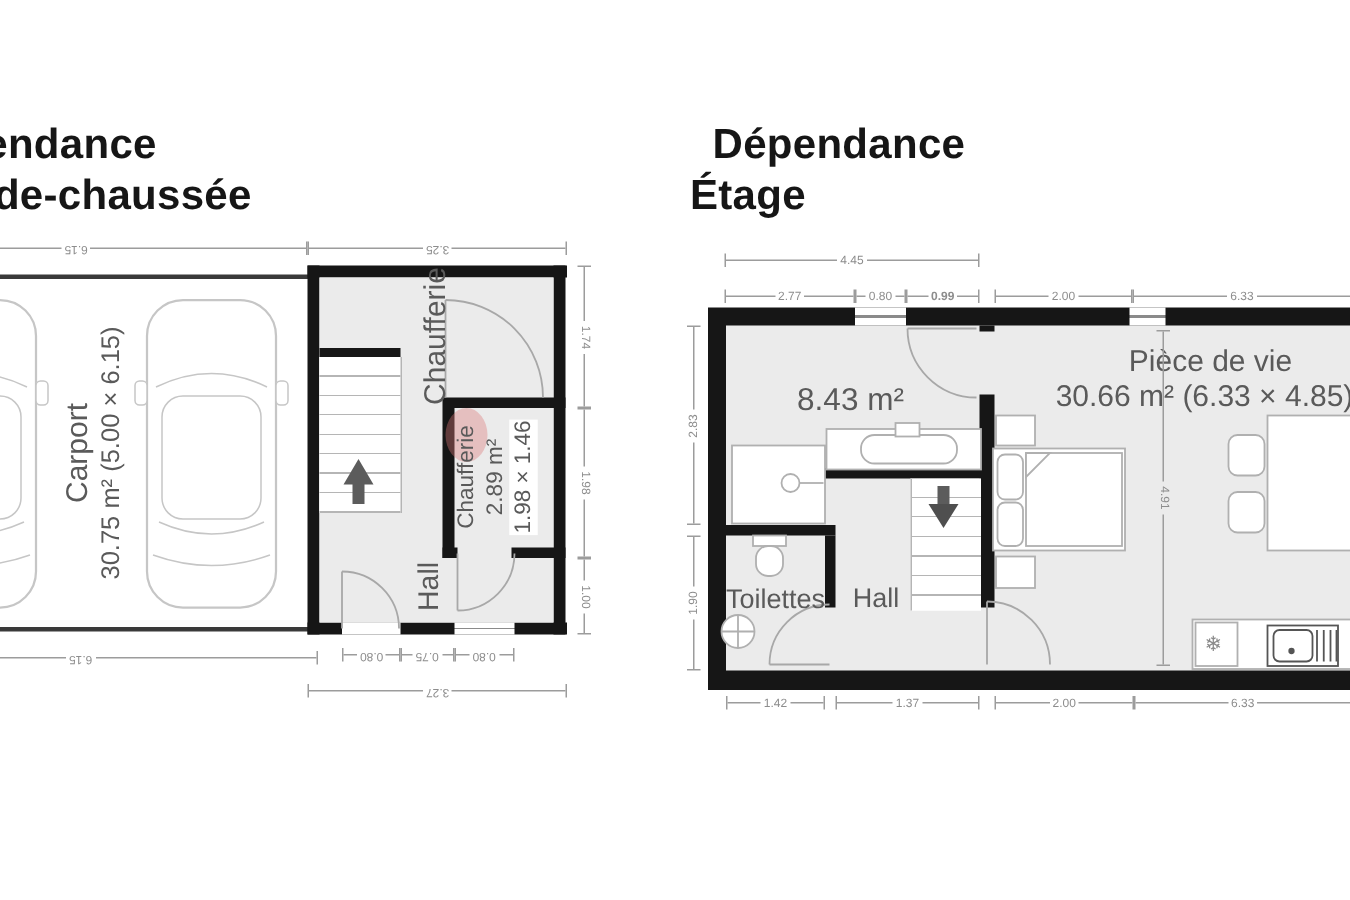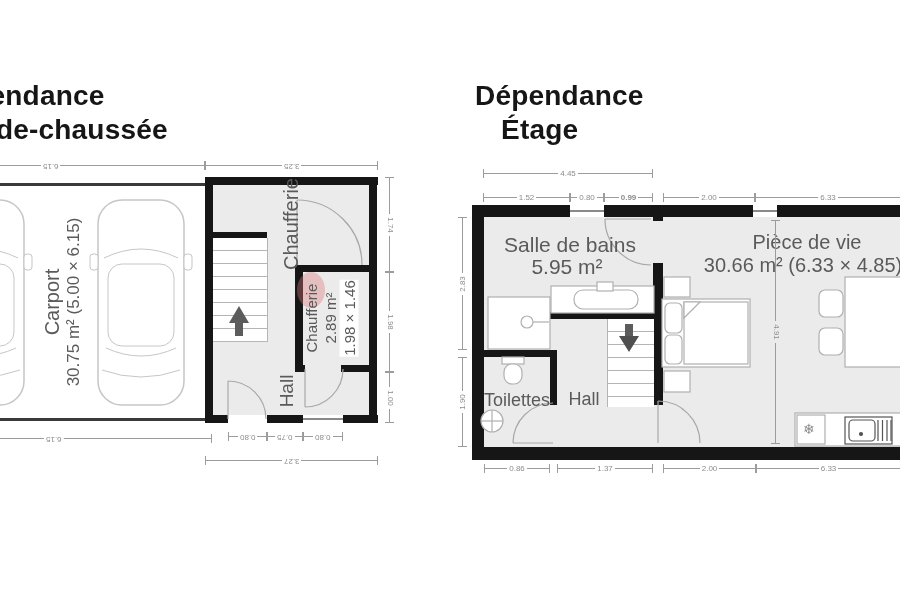--- a/index.html
+++ b/index.html
@@ -57,21 +57,21 @@
   <div class="wall" style="left:295px;top:365px;width:10px;height:7px;"></div>
   <div class="wall" style="left:341px;top:365px;width:36px;height:7px;"></div>
 
   <div class="stairs" style="left:213px;top:238px;width:54px;height:104px;border-right:1px solid #b5b5b5;"></div>
   <div class="tri-up" style="left:229px;top:306px;"></div>
   <div class="stem" style="left:235px;top:322px;width:8px;height:14px;"></div>
 
   <div class="a" style="left:297px;top:272px;width:28px;height:36px;border-radius:50%;background:rgba(220,122,122,.38);"></div>
 
   <div class="title" style="left:475px;top:80px;">Dépendance</div>
-  <div class="title" style="left:501px;top:114px;">Étage</div>
+  <div class="title" style="left:460px;top:114px;">Étage</div>
 
   <div class="wall" style="left:472px;top:205px;width:428px;height:255px;"></div>
   <div class="floor" style="left:484px;top:217px;width:416px;height:230px;"></div>
 
   <div class="window" style="left:570px;top:205px;width:34px;height:12px;"></div>
   <div class="window" style="left:753px;top:205px;width:24px;height:12px;"></div>
 
   <div class="wall" style="left:653px;top:217px;width:10px;height:4px;"></div>
   <div class="wall" style="left:653px;top:263px;width:10px;height:142px;"></div>
   <div class="wall" style="left:550px;top:312px;width:113px;height:7px;"></div>
@@ -200,22 +200,21 @@
   <div class="ctr-r roomlabel" style="left:291px;top:224px;font-size:20px;">Chaufferie</div>
 
   <div class="ctr-r" style="left:330px;top:318px;text-align:center;">
     <div class="roomlabel" style="font-size:15px;line-height:19px;">Chaufferie</div>
     <div class="roomlabel" style="font-size:15px;line-height:19px;">2.89 m²</div>
     <div class="roomlabel" style="font-size:15px;line-height:19px;background:#fff;padding:0 1px;">1.98 × 1.46</div>
   </div>
 
   <div class="ctr-r roomlabel" style="left:287px;top:391px;font-size:19px;">Hall</div>
 
-  <div class="ctr roomlabel" style="left:570px;top:245px;font-size:21px;">Salle de bains</div>
-  <div class="ctr roomlabel" style="left:567px;top:267px;font-size:21px;">5.95 m²</div>
+  <div class="ctr roomlabel" style="left:567px;top:267px;font-size:21px;">8.43 m²</div>
 
   <div class="ctr roomlabel" style="left:807px;top:242px;font-size:20px;">Pièce de vie</div>
   <div class="ctr roomlabel" style="left:803px;top:265px;font-size:20px;">30.66 m² (6.33 × 4.85)</div>
 
   <div class="ctr roomlabel" style="left:517px;top:400px;font-size:18px;">Toilettes</div>
   <div class="ctr roomlabel" style="left:584px;top:399px;font-size:18px;">Hall</div>
 
   <div class="hdim" style="left:-104px;top:161px;width:309px;">
     <i class="ln"></i>
       <span class="dimlabel f180">6.15</span>
@@ -267,21 +266,21 @@
       <i class="ln"></i>
   </div>
 
   <div class="hdim" style="left:483px;top:169px;width:170px;">
     <i class="ln"></i>
       <span class="dimlabel">4.45</span>
       <i class="ln"></i>
   </div>
   <div class="hdim" style="left:483px;top:193px;width:87px;">
     <i class="ln"></i>
-      <span class="dimlabel">1.52</span>
+      <span class="dimlabel">2.77</span>
       <i class="ln"></i>
   </div>
   <div class="hdim" style="left:570px;top:193px;width:34px;">
     <i class="ln"></i>
       <span class="dimlabel">0.80</span>
       <i class="ln"></i>
   </div>
   <div class="hdim" style="left:604px;top:193px;width:49px;font-weight:bold;">
     <i class="ln"></i>
       <span class="dimlabel">0.99</span>
@@ -307,21 +306,21 @@
       <span class="dimlabel rm90">1.90</span>
       <i class="ln"></i>
   </div>
   <div class="vdim" style="left:771px;top:220px;height:224px;">
     <i class="ln"></i>
       <span class="dimlabel r90">4.91</span>
       <i class="ln"></i>
   </div>
   <div class="hdim" style="left:484px;top:464px;width:66px;">
     <i class="ln"></i>
-      <span class="dimlabel">0.86</span>
+      <span class="dimlabel">1.42</span>
       <i class="ln"></i>
   </div>
   <div class="hdim" style="left:557px;top:464px;width:96px;">
     <i class="ln"></i>
       <span class="dimlabel">1.37</span>
       <i class="ln"></i>
   </div>
   <div class="hdim" style="left:663px;top:464px;width:93px;">
     <i class="ln"></i>
       <span class="dimlabel">2.00</span>

